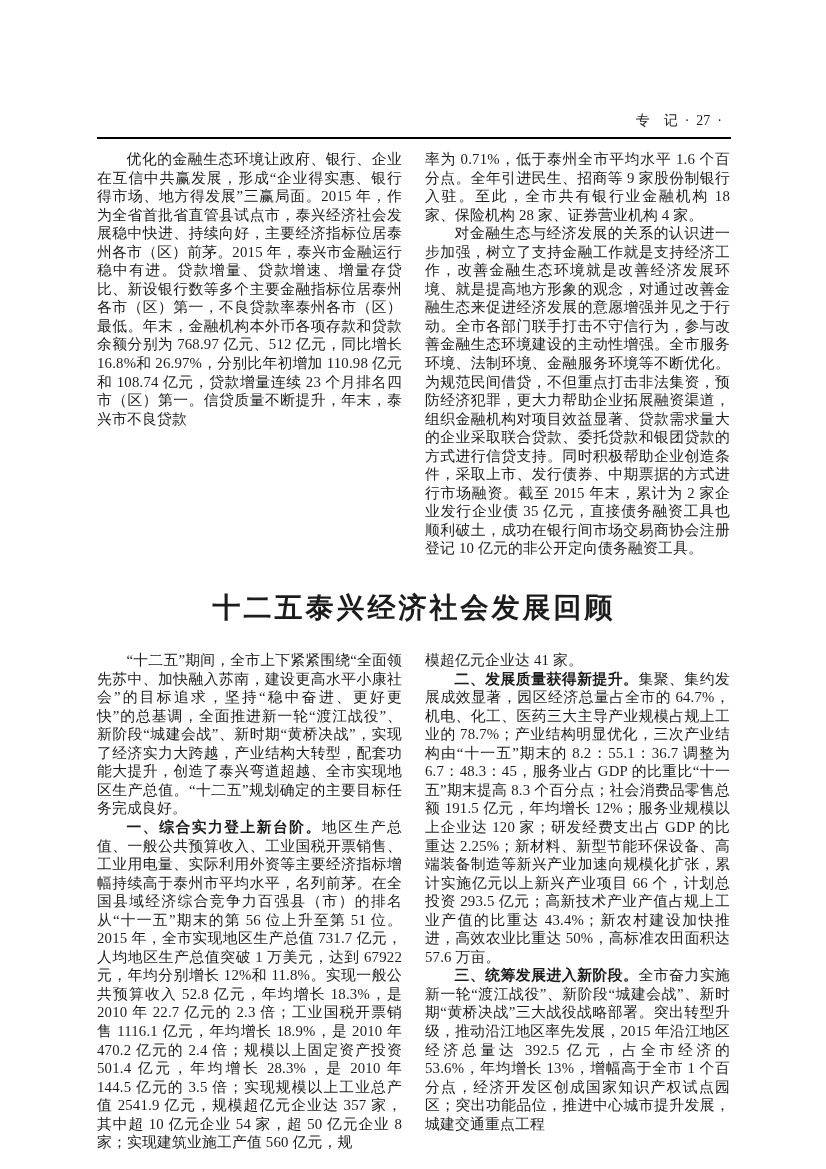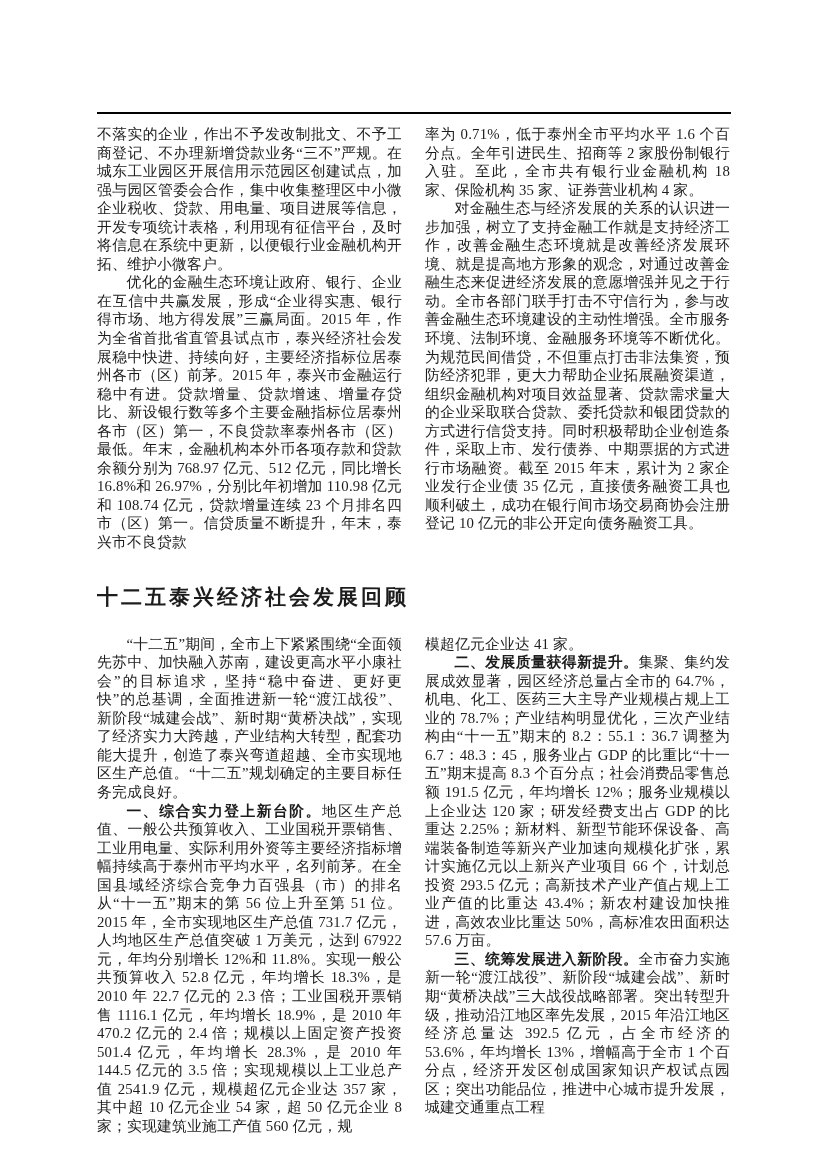--- a/index.html
+++ b/index.html
@@ -55,43 +55,45 @@
     text-indent: 2em;
   }
   .col p.no-indent {
     text-indent: 0;
   }
   .subheading, .lead {
     font-weight: bold;
     font-family: "Liberation Sans", "DejaVu Sans", sans-serif;
   }
   .article-title {
-    text-align: left;
-    font-size: 21px;
+    text-align: center;
+    font-size: 28px;
     font-weight: bold;
     font-family: "Liberation Sans", "DejaVu Sans", sans-serif;
     letter-spacing: 3px;
     margin: 31px 0 24px 0;
   }
 </style>
 </head>
 <body>
 
 <div class="page">
   <div class="content">
 
+    <div class="running-head">
+      <span>专　记</span><span class="sep">·</span><span>27</span><span class="sep">·</span>
+    </div>
     <hr class="header-rule">
 
     <div class="columns section1">
       <div class="col">
-        <p class="no-indent">不落实的企业，作出不予发改制批文、不予工商登记、不办理新增贷款业务“三不”严规。在城东工业园区开展信用示范园区创建试点，加强与园区管委会合作，集中收集整理区中小微企业税收、贷款、用电量、项目进展等信息，开发专项统计表格，利用现有征信平台，及时将信息在系统中更新，以便银行业金融机构开拓、维护小微客户。</p>
         <p>优化的金融生态环境让政府、银行、企业在互信中共赢发展，形成“企业得实惠、银行得市场、地方得发展”三赢局面。2015 年，作为全省首批省直管县试点市，泰兴经济社会发展稳中快进、持续向好，主要经济指标位居泰州各市（区）前茅。2015 年，泰兴市金融运行稳中有进。贷款增量、贷款增速、增量存贷比、新设银行数等多个主要金融指标位居泰州各市（区）第一，不良贷款率泰州各市（区）最低。年末，金融机构本外币各项存款和贷款余额分别为 768.97 亿元、512 亿元，同比增长 16.8%和 26.97%，分别比年初增加 110.98 亿元和 108.74 亿元，贷款增量连续 23 个月排名四市（区）第一。信贷质量不断提升，年末，泰兴市不良贷款</p>
       </div>
       <div class="col">
-        <p class="no-indent">率为 0.71%，低于泰州全市平均水平 1.6 个百分点。全年引进民生、招商等 2 家股份制银行入驻。至此，全市共有银行业金融机构 18 家、保险机构 35 家、证券营业机构 4 家。</p>
+        <p class="no-indent">率为 0.71%，低于泰州全市平均水平 1.6 个百分点。全年引进民生、招商等 9 家股份制银行入驻。至此，全市共有银行业金融机构 18 家、保险机构 28 家、证券营业机构 4 家。</p>
         <p>对金融生态与经济发展的关系的认识进一步加强，树立了支持金融工作就是支持经济工作，改善金融生态环境就是改善经济发展环境、就是提高地方形象的观念，对通过改善金融生态来促进经济发展的意愿增强并见之于行动。全市各部门联手打击不守信行为，参与改善金融生态环境建设的主动性增强。全市服务环境、法制环境、金融服务环境等不断优化。为规范民间借贷，不但重点打击非法集资，预防经济犯罪，更大力帮助企业拓展融资渠道，组织金融机构对项目效益显著、贷款需求量大的企业采取联合贷款、委托贷款和银团贷款的方式进行信贷支持。同时积极帮助企业创造条件，采取上市、发行债券、中期票据的方式进行市场融资。截至 2015 年末，累计为 2 家企业发行企业债 35 亿元，直接债务融资工具也顺利破土，成功在银行间市场交易商协会注册登记 10 亿元的非公开定向债务融资工具。</p>
       </div>
     </div>
 
     <h1 class="article-title">十二五泰兴经济社会发展回顾</h1>
 
     <div class="columns section2">
       <div class="col">
         <p>“十二五”期间，全市上下紧紧围绕“全面领先苏中、加快融入苏南，建设更高水平小康社会”的目标追求，坚持“稳中奋进、更好更快”的总基调，全面推进新一轮“渡江战役”、新阶段“城建会战”、新时期“黄桥决战”，实现了经济实力大跨越，产业结构大转型，配套功能大提升，创造了泰兴弯道超越、全市实现地区生产总值。“十二五”规划确定的主要目标任务完成良好。</p>
         <p><span class="lead">一、综合实力登上新台阶。</span><span>地区生产总值、一般公共预算收入、工业国税开票销售、工业用电量、实际利用外资等主要经济指标增幅持续高于泰州市平均水平，名列前茅。在全国县域经济综合竞争力百强县（市）的排名从“十一五”期末的第 56 位上升至第 51 位。2015 年，全市实现地区生产总值 731.7 亿元，人均地区生产总值突破 1 万美元，达到 67922 元，年均分别增长 12%和 11.8%。实现一般公共预算收入 52.8 亿元，年均增长 18.3%，是 2010 年 22.7 亿元的 2.3 倍；工业国税开票销售 1116.1 亿元，年均增长 18.9%，是 2010 年 470.2 亿元的 2.4 倍；规模以上固定资产投资 501.4 亿元，年均增长 28.3%，是 2010 年 144.5 亿元的 3.5 倍；实现规模以上工业总产值 2541.9 亿元，规模超亿元企业达 357 家，其中超 10 亿元企业 54 家，超 50 亿元企业 8 家；实现建筑业施工产值 560 亿元，规</span></p>

